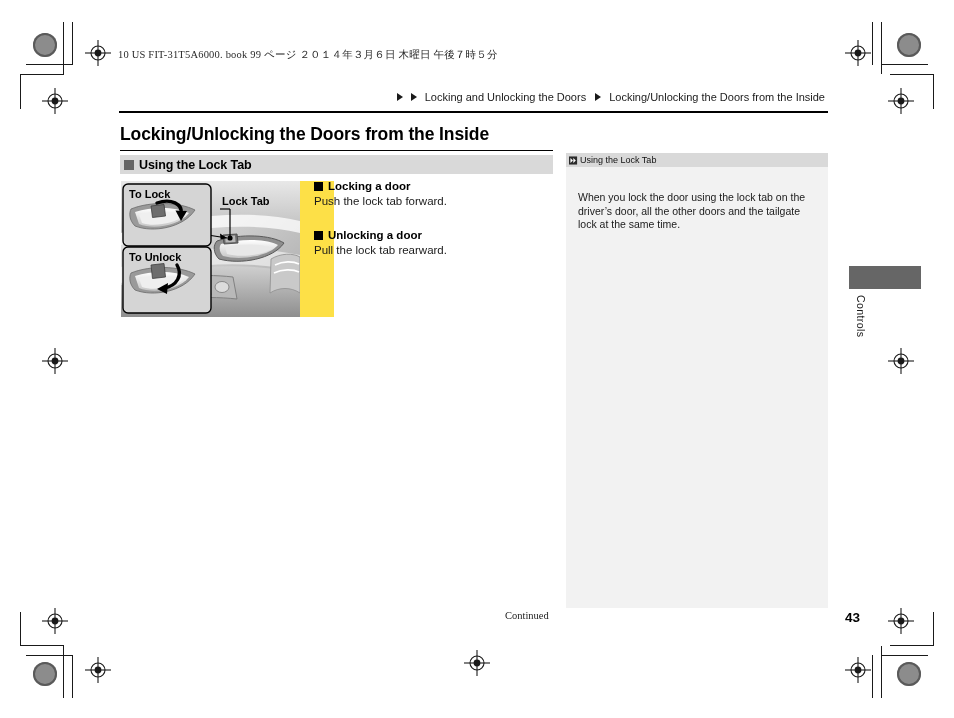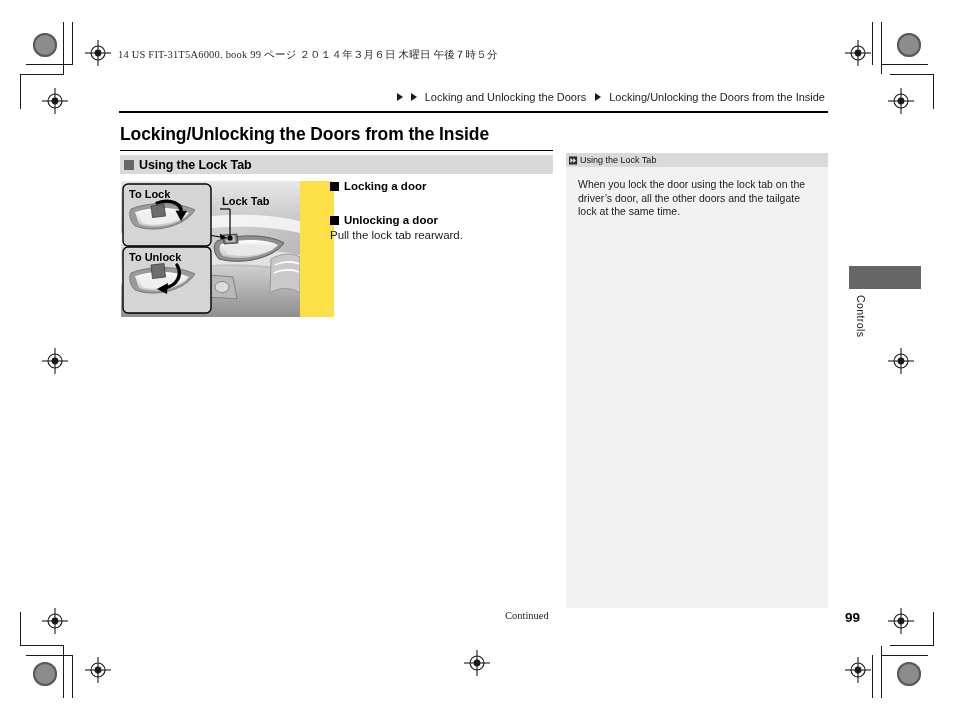--- a/index.html
+++ b/index.html
@@ -67,21 +67,21 @@
   }
   .sec-title{font-size:12.5px;font-weight:bold;color:#000;letter-spacing:-.1px;}
 
   
   .illus{
     position:absolute;left:121px;top:181px;width:213px;height:136px;
     overflow:hidden;background:#fde047;
   }
 
   
-  .body-col{position:absolute;left:314px;top:180px;width:230px;margin-left:16px;}
+  .body-col{position:absolute;left:314px;top:180px;width:230px;}
   .b-head{
     font-size:11.5px;font-weight:bold;color:#000;
     display:flex;align-items:center;margin-bottom:2px;
   }
   .b-sq{width:9px;height:9px;background:#000;display:inline-block;margin-right:5px;}
   .b-text{font-size:11.5px;color:#1a1a1a;line-height:15px;}
   .b-gap{height:20px;}
 
   
   .note-panel{
@@ -89,21 +89,21 @@
     background:#f2f2f2;
   }
   .note-head{
     height:14px;background:#d9d9d9;display:flex;align-items:center;
     padding:0 0 0 3px;box-sizing:border-box;
   }
   .note-mark{
     width:9px;height:9px;margin-right:2px;flex:0 0 auto;display:block;
   }
   .note-head-text{font-size:9px;color:#111;line-height:9px;}
-  .note-body{padding:11px 12px 0 12px;}
+  .note-body{padding:24px 12px 0 12px;}
   .note-p{
     font-size:10.5px;color:#1a1a1a;line-height:13.5px;margin:0 0 0 0;
   }
 
   
   .thumb-tab{
     position:absolute;left:849px;top:266px;width:72px;height:23px;background:#666;
   }
   .thumb-label{
     position:absolute;left:849px;top:295px;width:18px;
@@ -253,21 +253,21 @@
   <div class="mark crosshair" style="left:464px;top:650px;">
     <svg width="26" height="26" viewBox="0 0 26 26">
       <line x1="13" y1="0" x2="13" y2="26" stroke="#1a1a1a" stroke-width="1.1"></line>
       <line x1="0" y1="13" x2="26" y2="13" stroke="#1a1a1a" stroke-width="1.1"></line>
       <circle cx="13" cy="13" r="7" fill="none" stroke="#1a1a1a" stroke-width="1.1"></circle>
       <circle cx="13" cy="13" r="3.4" fill="#1a1a1a"></circle>
     </svg>
   </div>
 </div>
 
-<div class="file-header">14 US FIT-31T5A6000. book   99 ページ   ２０１４年３月６日   木曜日   午後７時５分</div>
+<div class="file-header">10 US FIT-31T5A6000. book   99 ページ   ２０１４年３月６日   木曜日   午後７時５分</div>
 
 <div class="breadcrumb">
   <span class="bc-tri"></span>
   <span class="bc-tri"></span>
   <span class="bc-text">Locking and Unlocking the Doors</span>
   <span class="bc-tri"></span>
   <span class="bc-text">Locking/Unlocking the Doors from the Inside</span>
 </div>
 
 <div class="rule-top"></div>
@@ -370,20 +370,21 @@
     </g>
   </svg>
 </div>
 
 <div class="body-col">
   <div>
     <div class="b-head">
       <span class="b-sq"></span>
       <span>Locking a door</span>
     </div>
+    <div class="b-text">Push the lock tab forward.</div>
   </div>
 
   <div class="b-gap"></div>
 
   <div>
     <div class="b-head">
       <span class="b-sq"></span>
       <span>Unlocking a door</span>
     </div>
     <div class="b-text">Pull the lock tab rearward.</div>
@@ -401,13 +402,13 @@
   </div>
   <div class="note-body">
     <p class="note-p">When you lock the door using the lock tab on the driver’s door, all the other doors and the tailgate lock at the same time.</p>
   </div>
 </div>
 
 <div class="thumb-tab"></div>
 <div class="thumb-label">Controls</div>
 
 <div class="continued">Continued</div>
-<div class="pagenum">99</div>
+<div class="pagenum">43</div>
 
 </body></html>

